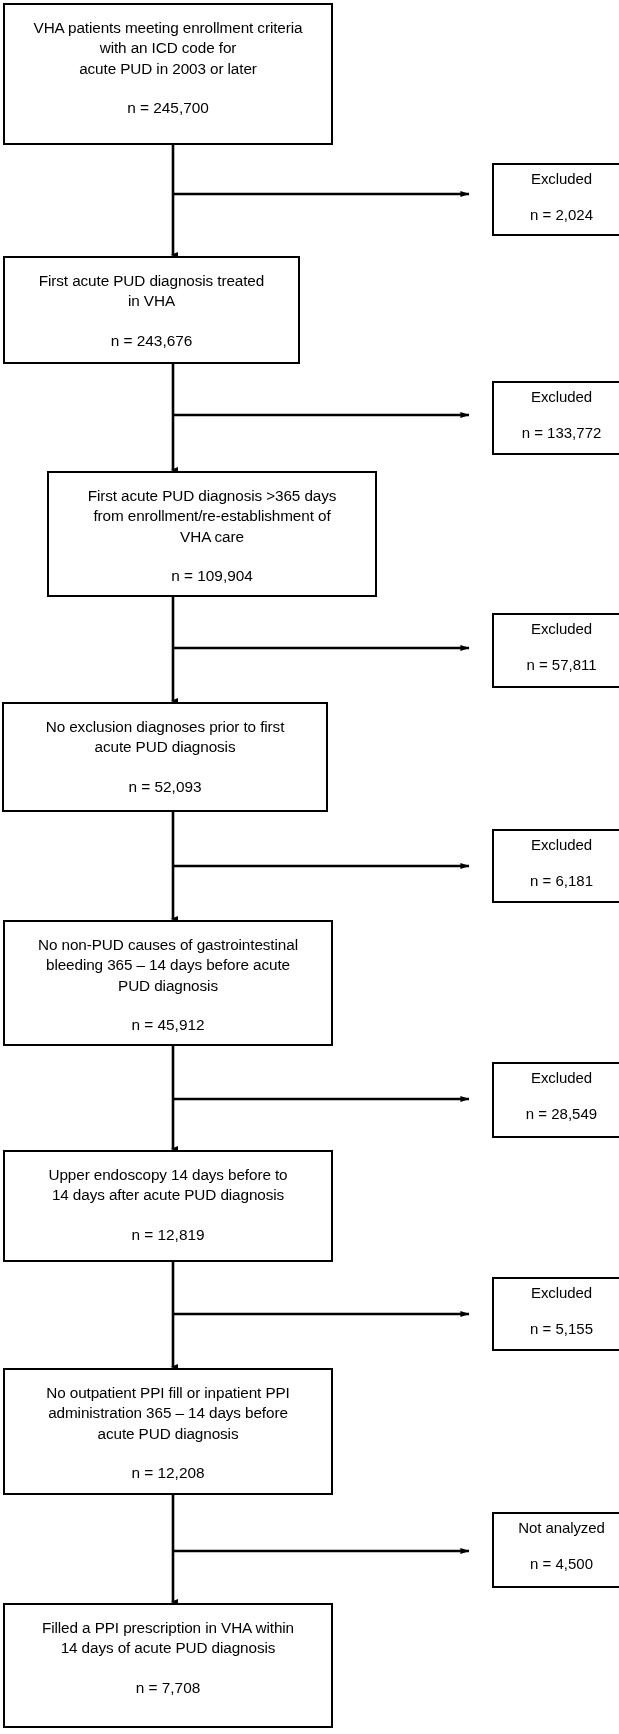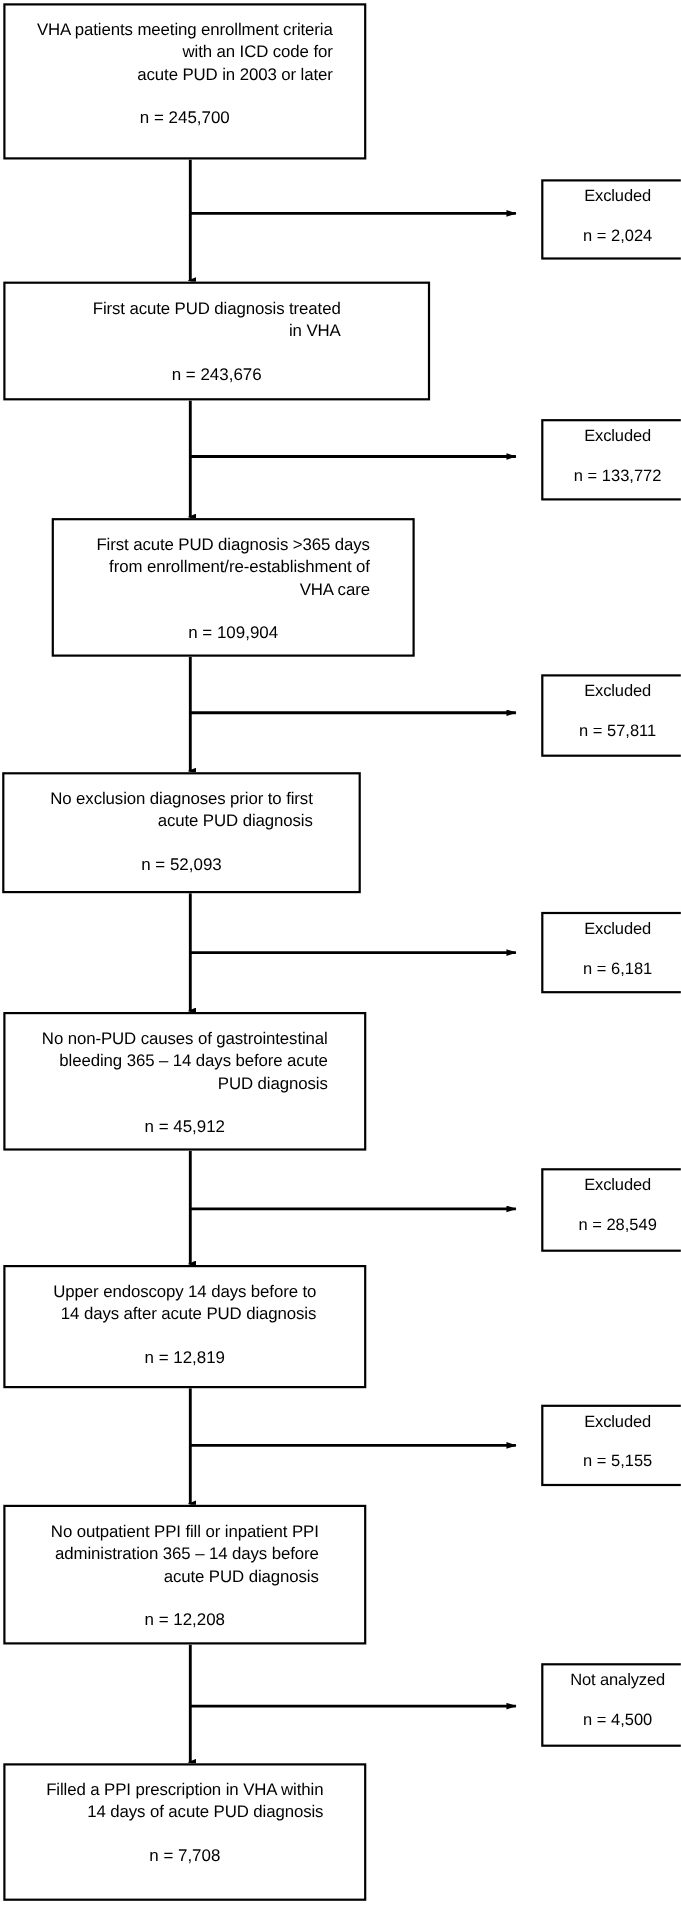--- a/index.html
+++ b/index.html
@@ -28,21 +28,21 @@
   }
   .node {
     position: absolute;
     box-sizing: border-box;
     border: 2.5px solid #000000;
     background: #ffffff;
     display: flex;
     flex-direction: column;
     align-items: center;
     justify-content: flex-start;
-    text-align: right;
+    text-align: center;
   }
   .main-node {
     left: 3px;
     width: 330px;
     padding-top: 13px;
   }
   .side-node {
     left: 470px;
     width: 139px;
     padding-top: 4px;
@@ -101,21 +101,21 @@
       </g>
   </svg>
 
   <div id="main-nodes">
       <div class="node main-node" style="left: 3px; top: 3px; width: 330px; height: 142px;">
         <div class="node-label">VHA patients meeting enrollment criteria
 with an ICD code for
 acute PUD in 2003 or later</div>
         <div class="node-count">n = 245,700</div>
       </div>
-      <div class="node main-node" style="left: 3px; top: 256px; width: 388px; height: 108px;">
+      <div class="node main-node" style="left: 3px; top: 256px; width: 297px; height: 108px;">
         <div class="node-label">First acute PUD diagnosis treated
 in VHA</div>
         <div class="node-count">n = 243,676</div>
       </div>
       <div class="node main-node" style="left: 3px; top: 471px; width: 330px; height: 126px; margin-left: 44px;">
         <div class="node-label">First acute PUD diagnosis &gt;365 days
 from enrollment/re-establishment of
 VHA care</div>
         <div class="node-count">n = 109,904</div>
       </div>

